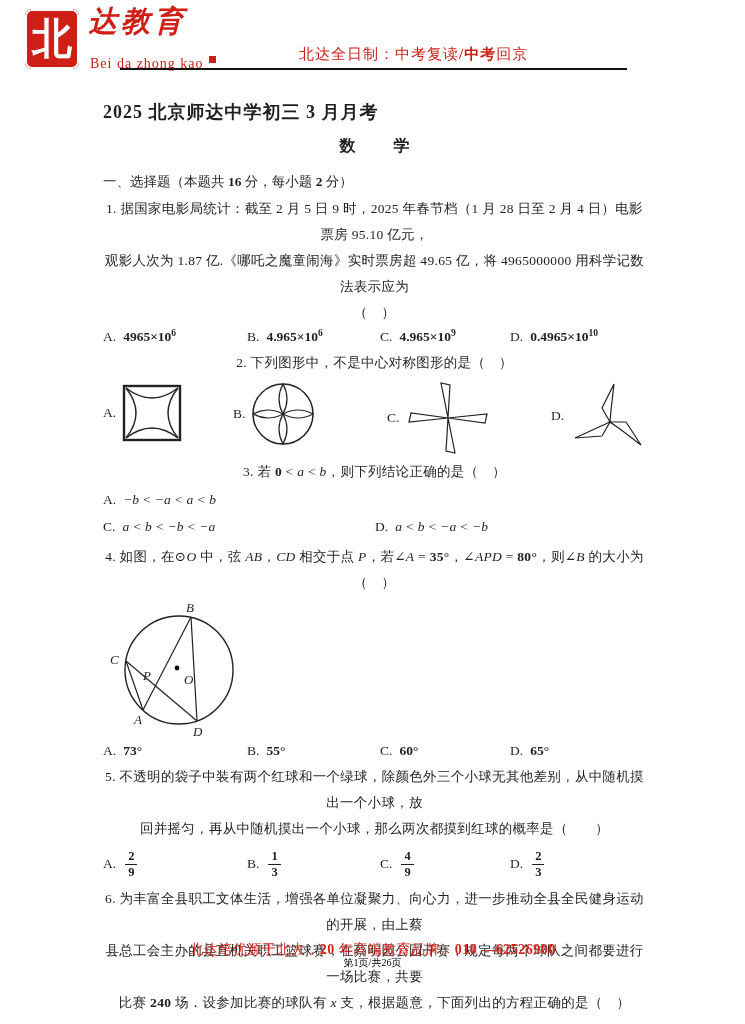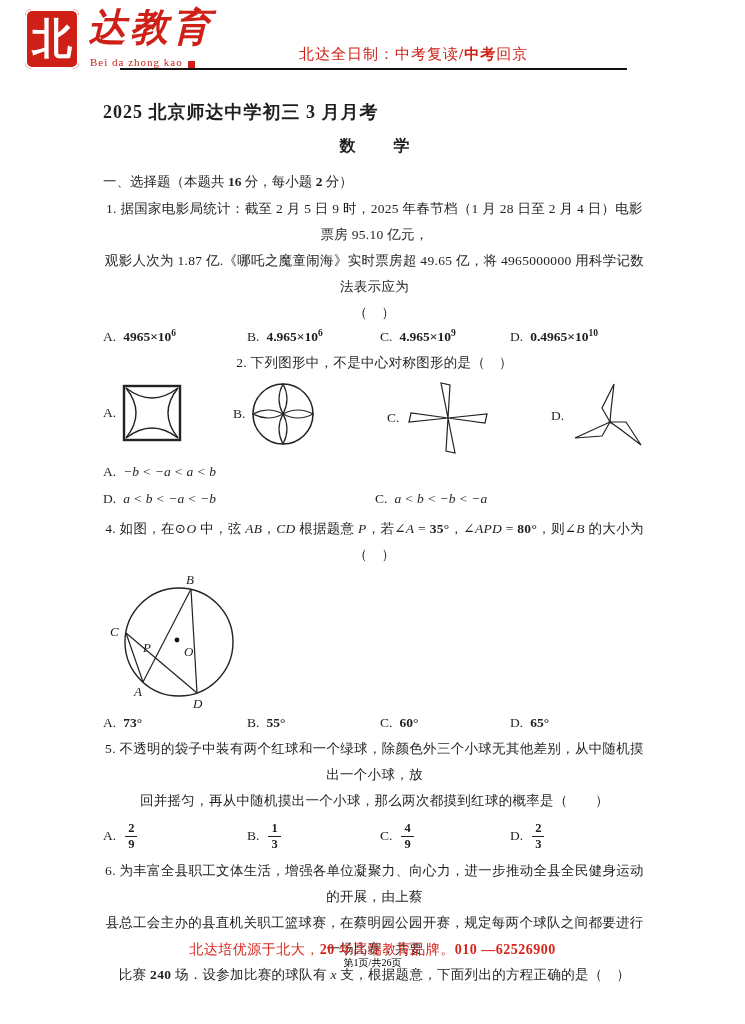--- a/index.html
+++ b/index.html
@@ -18,27 +18,27 @@
     position:absolute; left:25px; top:9px;
     width:54px; height:60px;
     background:#cf2017; border-radius:7px;
     box-shadow: inset 0 0 0 2px #fff, inset 0 0 0 5px #cf2017;
     display:flex; align-items:center; justify-content:center;
   }
   .seal-char { color:#fff; font-size:40px; font-weight:bold; line-height:1;
     font-family:"Liberation Serif", serif; transform: scaleY(1.05); }
   .brand {
     position:absolute; left:88px; top:2px;
-    color:#cf2017; font-size:38px; font-weight:bold; letter-spacing:4px;
+    color:#cf2017; font-size:29px; font-weight:bold; letter-spacing:4px;
     font-family:"Liberation Serif", serif; font-style:italic;
   }
   .logo-sub {
     position:absolute; left:90px; top:56px;
-    color:#cf2017; font-size:11px; letter-spacing:1px;
-    display:flex; align-items:flex-end; gap:5px;
+    color:#cf2017; font-size:14px; letter-spacing:1px;
+    display:flex; align-items:flex-start; gap:5px;
   }
   .logo-marker { width:7px; height:7px; background:#cf2017; display:inline-block; }
   .banner {
     position:absolute; left:299px; top:45px;
     color:#cf2017; font-size:15px; letter-spacing:1px; white-space:nowrap;
   }
   .banner b { font-weight:bold; }
   .head-rule {
     position:absolute; left:120px; top:68px; width:507px; height:2.4px;
     background:#121212;
@@ -157,31 +157,32 @@
           <svg width="78" height="72" viewBox="0 0 78 72">
             <polygon points="40,42 32,28 44,4 41,30" fill="none" stroke="#222" stroke-width="1.2"></polygon>
             <polygon points="40,42 56,42 71,65 50,49" fill="none" stroke="#222" stroke-width="1.2"></polygon>
             <polygon points="40,42 32,56 5,58 29,47" fill="none" stroke="#222" stroke-width="1.2"></polygon>
           </svg>
         </div>
       </div>
     </div>
 
     <div class="q">
+      <div class="stem-line"><span>3. 若 </span><b>0</b><span> &lt; </span><i>a</i><span> &lt; </span><i>b</i><span>，则下列结论正确的是（　）</span></div>
       <div class="opt-grid2">
         <span class="opt"><span class="opt-label">A.</span><span class="mital">−b &lt; −a &lt; a &lt; b</span></span>
       </div>
       <div class="opt-grid2">
+        <span class="opt"><span class="opt-label">C.</span><span class="mital">a &lt; b &lt; −b &lt; −a</span></span>
         <span class="opt"><span class="opt-label">D.</span><span class="mital">a &lt; b &lt; −a &lt; −b</span></span>
-        <span class="opt"><span class="opt-label">C.</span><span class="mital">a &lt; b &lt; −b &lt; −a</span></span>
-      </div>
-    </div>
-
-    <div class="q">
-      <div class="stem-line"><span>4. 如图，在⊙</span><i>O</i><span> 中，弦 </span><i>AB</i><span>，</span><i>CD</i><span> 根据题意 </span><i>P</i><span>，若∠</span><i>A</i><span> = </span><b>35°</b><span>，∠</span><i>APD</i><span> = </span><b>80°</b><span>，则∠</span><i>B</i><span> 的大小为（　）</span></div>
+      </div>
+    </div>
+
+    <div class="q">
+      <div class="stem-line"><span>4. 如图，在⊙</span><i>O</i><span> 中，弦 </span><i>AB</i><span>，</span><i>CD</i><span> 相交于点 </span><i>P</i><span>，若∠</span><i>A</i><span> = </span><b>35°</b><span>，∠</span><i>APD</i><span> = </span><b>80°</b><span>，则∠</span><i>B</i><span> 的大小为（　）</span></div>
       <svg class="q4-figure" width="152" height="140" viewBox="0 0 152 140">
         <circle cx="78" cy="70" r="54" fill="none" stroke="#222" stroke-width="1.4"></circle>
         <line x1="42" y1="110" x2="90" y2="17" stroke="#222" stroke-width="1.2"></line>
         <line x1="25" y1="61" x2="96" y2="121" stroke="#222" stroke-width="1.2"></line>
         <line x1="25" y1="61" x2="42" y2="110" stroke="#222" stroke-width="1.2"></line>
         <line x1="90" y1="17" x2="96" y2="121" stroke="#222" stroke-width="1.2"></line>
         <circle cx="76" cy="68" r="2.4" fill="#111"></circle>
         <text class="svg-label" x="85" y="12">B</text>
         <text class="svg-label" x="9" y="64">C</text>
         <text class="svg-label" x="42" y="80">P</text>

